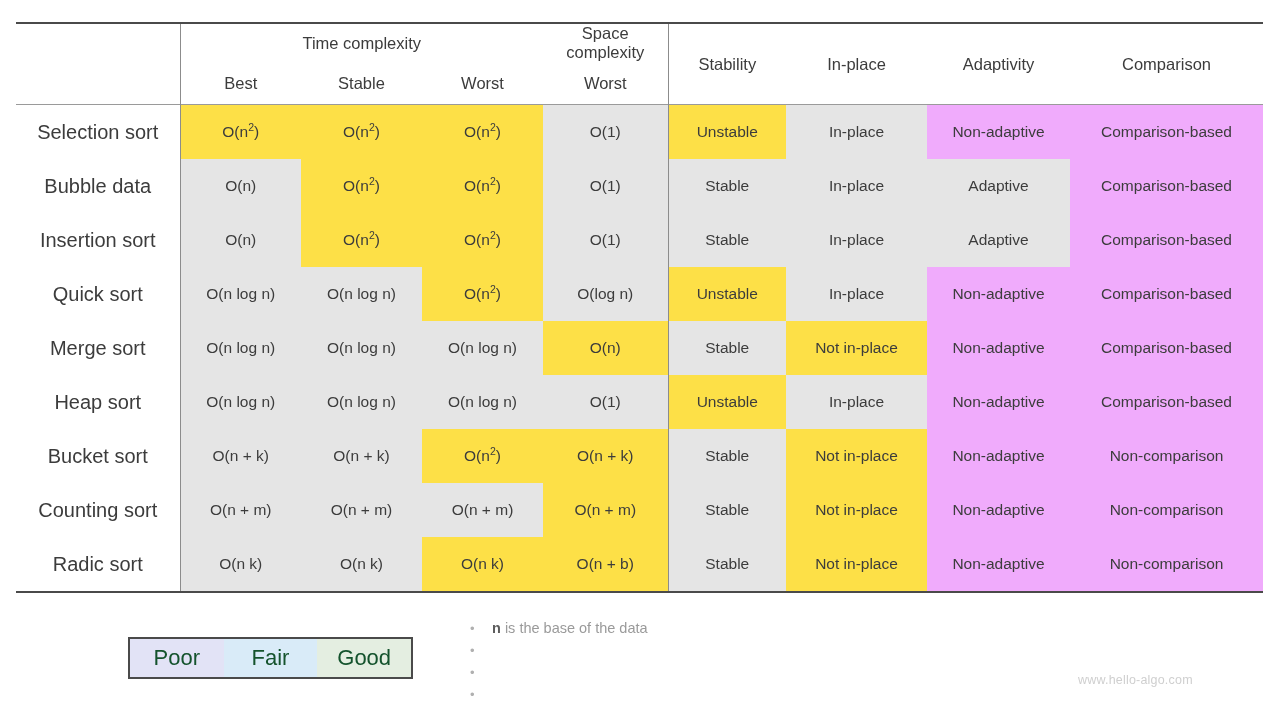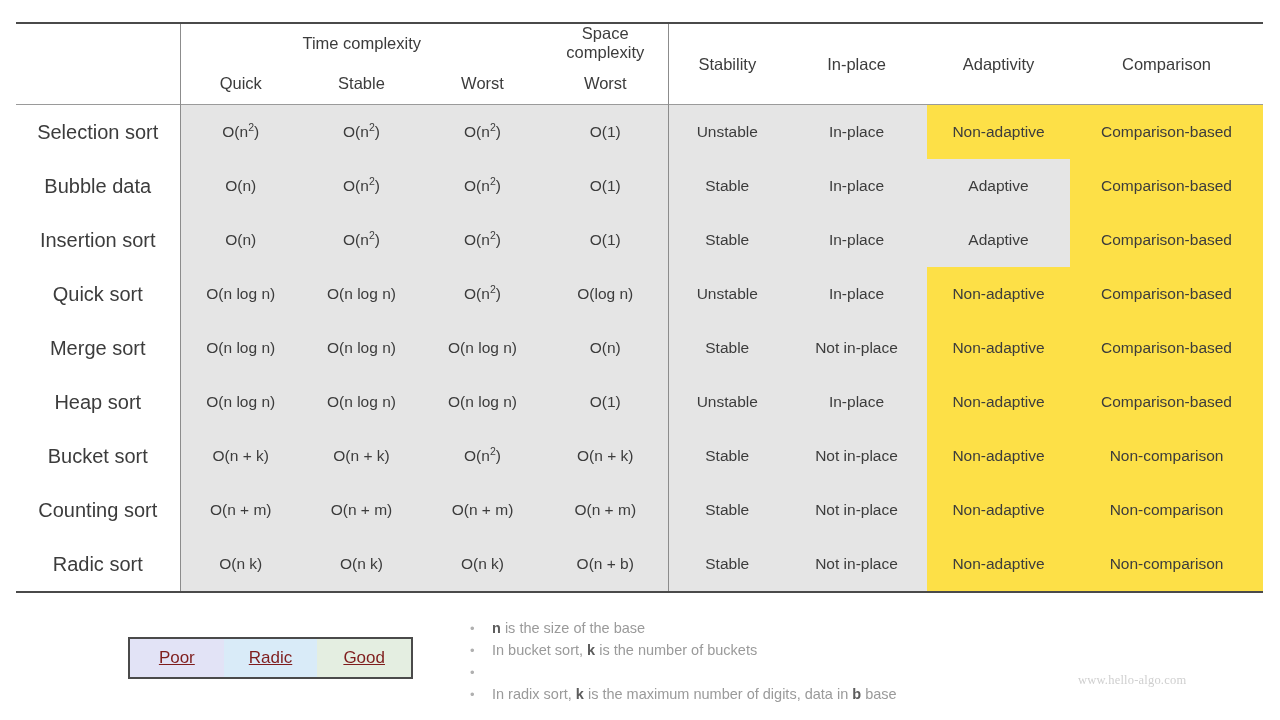--- a/index.html
+++ b/index.html
@@ -70,45 +70,44 @@
     white-space: nowrap;
   }
 
   .cell {
     height: 54px;
     font-size: 15.5px;
     white-space: nowrap;
   }
 
   
-  .q-poor { background: #e5e5e5; }
-  .q-fair { background: #fde047; }
+  .q-poor { background: #fde047; }
+  .q-fair { background: #f0abfc; }
   .q-good { background: #e5e5e5; }
 
   sup { font-size: 0.68em; vertical-align: super; line-height: 0; }
 
   
   #legend {
     position: absolute;
     left: 128px;
     top: 637px;
     width: 285px;
     height: 42px;
     border: 2px solid #4a4a4a;
     display: flex;
     box-sizing: border-box;
   }
   #legend .seg {
     flex: 1 1 0;
     display: flex;
     align-items: center;
     justify-content: center;
-    font-size: 17px;
-    color: #7f1d1d;
-    text-decoration: underline;
+    font-size: 22px;
+    color: #14532d;
   }
 
   
   #notes {
     position: absolute;
     left: 470px;
     top: 618px;
     width: 580px;
   }
   #notes .note {
@@ -128,21 +127,21 @@
   #notes b {
     color: #5c5c5c;
     font-weight: bold;
   }
 
   
   #watermark {
     position: absolute;
     left: 1078px;
     top: 673px;
-    font-family: Liberation Serif, serif;
+    font-family: Liberation Sans, sans-serif;
     font-size: 12.5px;
     color: #cfcfcf;
     letter-spacing: 0.2px;
   }
 </style>
 </head>
 <body>
 
 <div id="table-wrap">
   <table class="cmp">
@@ -162,21 +161,21 @@
           <td class="grp-head"></td>
           <td class="grp-head vsep-left" colspan="3">Time complexity</td>
           <td class="grp-head" colspan="1">Space complexity</td>
           <td class="attr-head vsep-left" rowspan="2">Stability</td>
           <td class="attr-head" rowspan="2">In-place</td>
           <td class="attr-head" rowspan="2">Adaptivity</td>
           <td class="attr-head" rowspan="2">Comparison</td>
         </tr>
         <tr>
           <td class="sub-head"></td>
-          <td class="sub-head vsep-left">Quick</td>
+          <td class="sub-head vsep-left">Best</td>
           <td class="sub-head">Stable</td>
           <td class="sub-head">Worst</td>
           <td class="sub-head">Worst</td>
         </tr>
         <tr class="rule-mid">
           <td class="rowname">Selection sort</td>
           <td class="cell q-poor vsep-left">O(n<sup>2</sup>)</td>
           <td class="cell q-poor">O(n<sup>2</sup>)</td>
           <td class="cell q-poor">O(n<sup>2</sup>)</td>
           <td class="cell q-good">O(1)</td>
@@ -272,35 +271,33 @@
           <td class="cell q-poor">Not in-place</td>
           <td class="cell q-fair">Non-adaptive</td>
           <td class="cell q-fair">Non-comparison</td>
         </tr>
       </tbody>
   </table>
 </div>
 
 <div id="legend">
     <div class="seg" style="background: rgb(226, 227, 246);">Poor</div>
-    <div class="seg" style="background: rgb(217, 235, 248);">Radic</div>
+    <div class="seg" style="background: rgb(217, 235, 248);">Fair</div>
     <div class="seg" style="background: rgb(228, 238, 225); text-align: center;">Good</div>
   </div>
 
 <div id="notes">
     <div class="note">
       <span class="bullet">•</span>
-      <span><b>n</b><span> is the size of the base</span></span>
-    </div>
-    <div class="note">
-      <span class="bullet">•</span>
-      <span><span>In bucket sort, </span><b>k</b><span> is the number of buckets</span></span>
+      <span><b>n</b><span> is the base of the data</span></span>
     </div>
     <div class="note">
       <span class="bullet">•</span>
     </div>
     <div class="note">
       <span class="bullet">•</span>
-      <span><span>In radix sort, </span><b>k</b><span> is the maximum number of digits, data in </span><b>b</b><span> base</span></span>
+    </div>
+    <div class="note">
+      <span class="bullet">•</span>
     </div>
   </div>
 
 <div id="watermark">www.hello-algo.com</div>
 
 </body></html>

